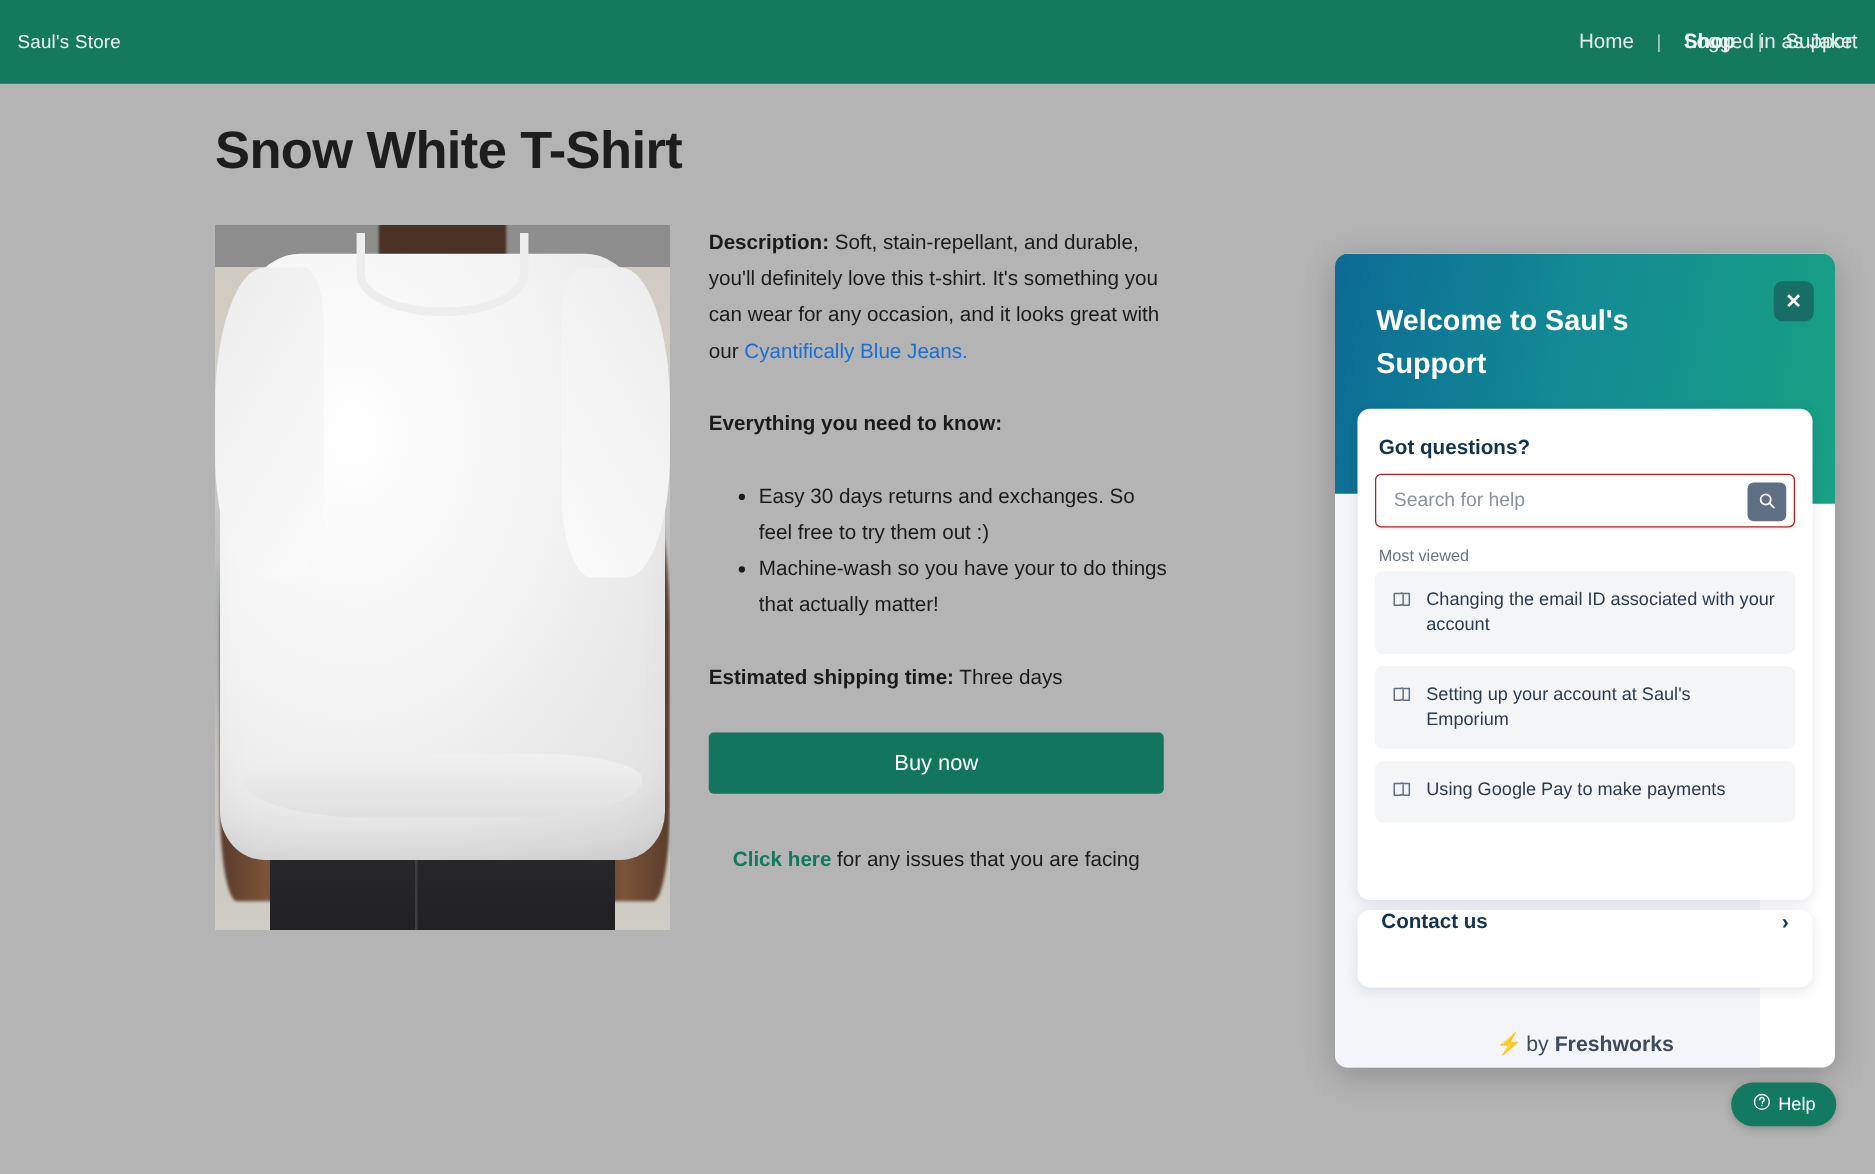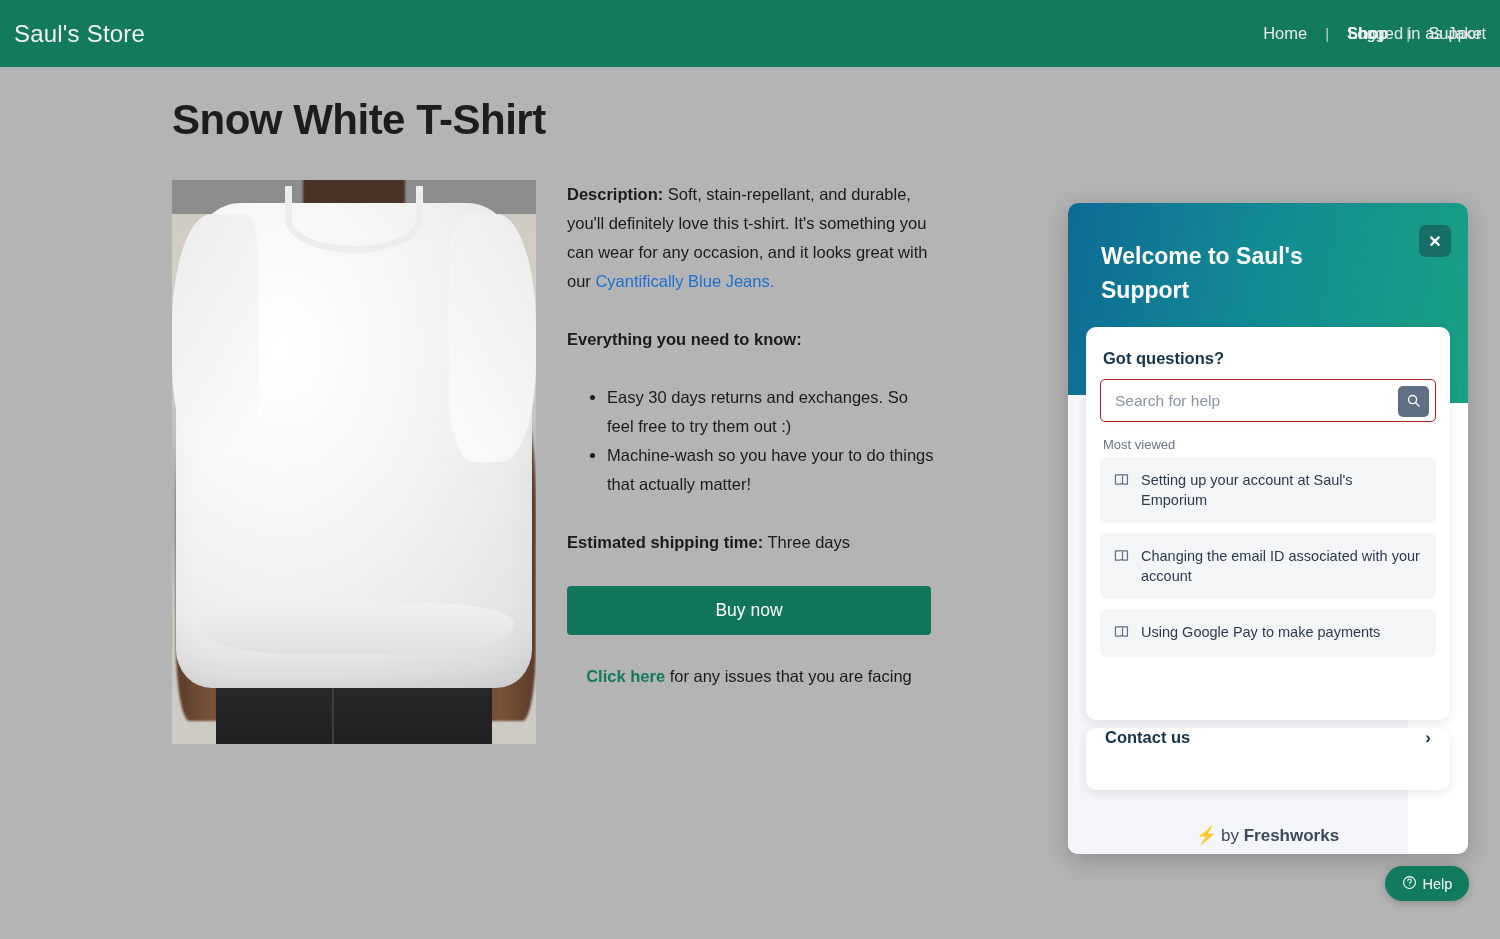--- a/index.html
+++ b/index.html
@@ -14,21 +14,21 @@
   
   .navbar {
     position: absolute; top: 0; left: 0;
     width: 1500px; height: 67px;
     background: #137a5e;
     display: flex; align-items: center;
     color: #ffffff;
   }
   .brand {
     position: absolute; left: 14px;
-    font-size: 24px; letter-spacing: .2px;
+    font-size: 15px; letter-spacing: .2px;
     color: #f2f2f2;
   }
   .nav-links {
     position: absolute; left: 0; right: 0;
     display: flex; justify-content: flex-end; align-items: center;
     gap: 4px;
     font-size: 16.5px;
   }
   .nav-links a {
     color: #e6ebe9; text-decoration: none; padding: 0 14px;
@@ -134,21 +134,21 @@
   .details li { margin-bottom: 0px; }
 
   .buy-btn {
     display: block; width: 364px; height: 49px;
     background: #11765c; color: #ffffff;
     border: none; border-radius: 4px;
     font-size: 17.5px; font-family: "Liberation Sans", sans-serif;
     cursor: pointer; margin-top: 0px;
   }
   .issue-line {
-    margin-top: 27px; font-size: 16.5px; color: #1b1b1b;
+    margin-top: 39px; font-size: 16.5px; color: #1b1b1b;
     text-align: center; width: 364px;
   }
   .issue-line a { color: #0f7a5c; font-weight: bold; text-decoration: none; }
 
   
   .widget {
     position: absolute; left: 1068px; top: 203px;
     width: 400px; height: 651px;
     border-radius: 10px;
     background: #ffffff;
@@ -341,31 +341,31 @@
 
       <div class="articles">
 
         <div class="article">
           <span class="book-ico">
             <svg width="17" height="17" viewBox="0 0 24 24" fill="none" stroke="#5f7084" stroke-width="1.7" stroke-linejoin="round">
               <path d="M2 5.5h7a2.5 2.5 0 0 1 3 0h7v13h-7a2.5 2.5 0 0 0-3 0H2z"></path>
               <line x1="12" y1="6.2" x2="12" y2="18"></line>
             </svg>
           </span>
-          <span class="a-text">Setting up your account at Saul's Emporium</span>
+          <span class="a-text">Changing the email ID associated with your account</span>
         </div>
 
         <div class="article">
           <span class="book-ico">
             <svg width="17" height="17" viewBox="0 0 24 24" fill="none" stroke="#5f7084" stroke-width="1.7" stroke-linejoin="round">
               <path d="M2 5.5h7a2.5 2.5 0 0 1 3 0h7v13h-7a2.5 2.5 0 0 0-3 0H2z"></path>
               <line x1="12" y1="6.2" x2="12" y2="18"></line>
             </svg>
           </span>
-          <span class="a-text">Changing the email ID associated with your account</span>
+          <span class="a-text">Setting up your account at Saul's Emporium</span>
         </div>
 
         <div class="article">
           <span class="book-ico">
             <svg width="17" height="17" viewBox="0 0 24 24" fill="none" stroke="#5f7084" stroke-width="1.7" stroke-linejoin="round">
               <path d="M2 5.5h7a2.5 2.5 0 0 1 3 0h7v13h-7a2.5 2.5 0 0 0-3 0H2z"></path>
               <line x1="12" y1="6.2" x2="12" y2="18"></line>
             </svg>
           </span>
           <span class="a-text">Using Google Pay to make payments</span>

